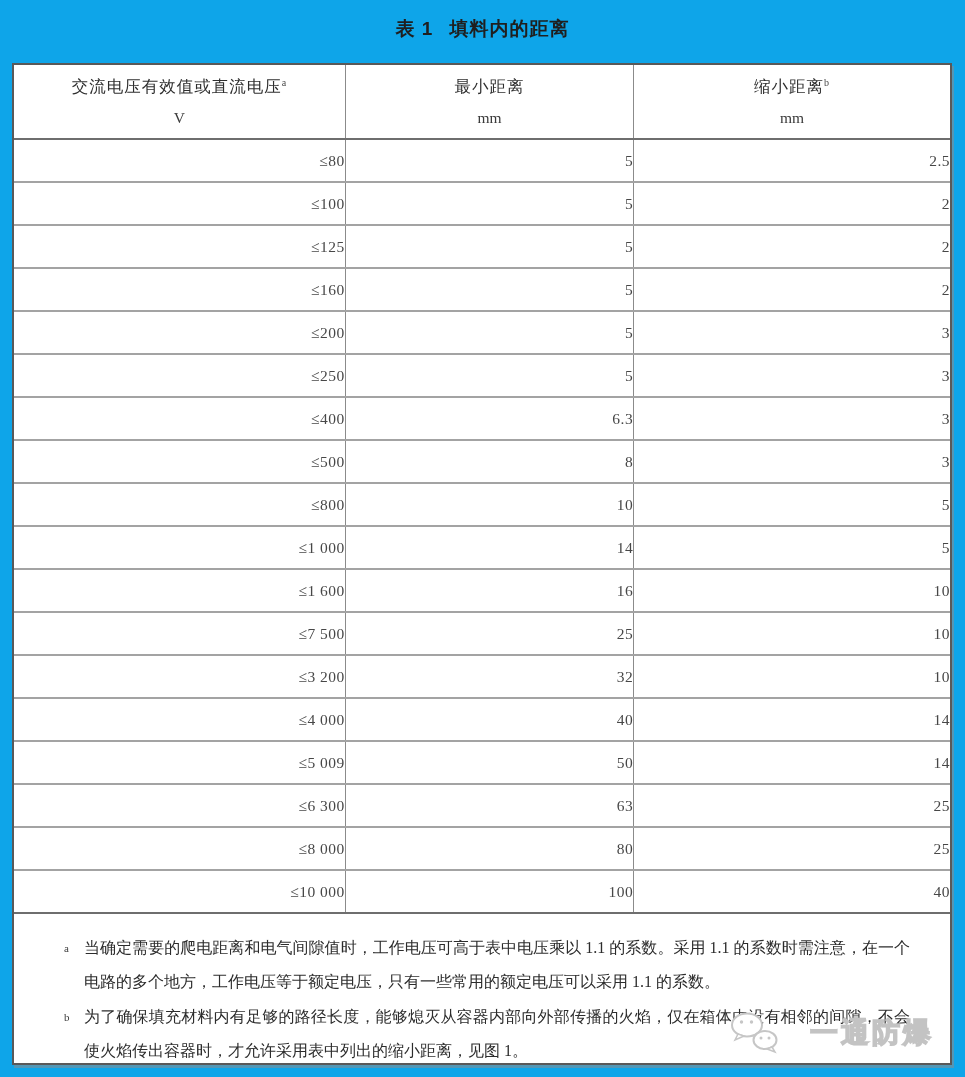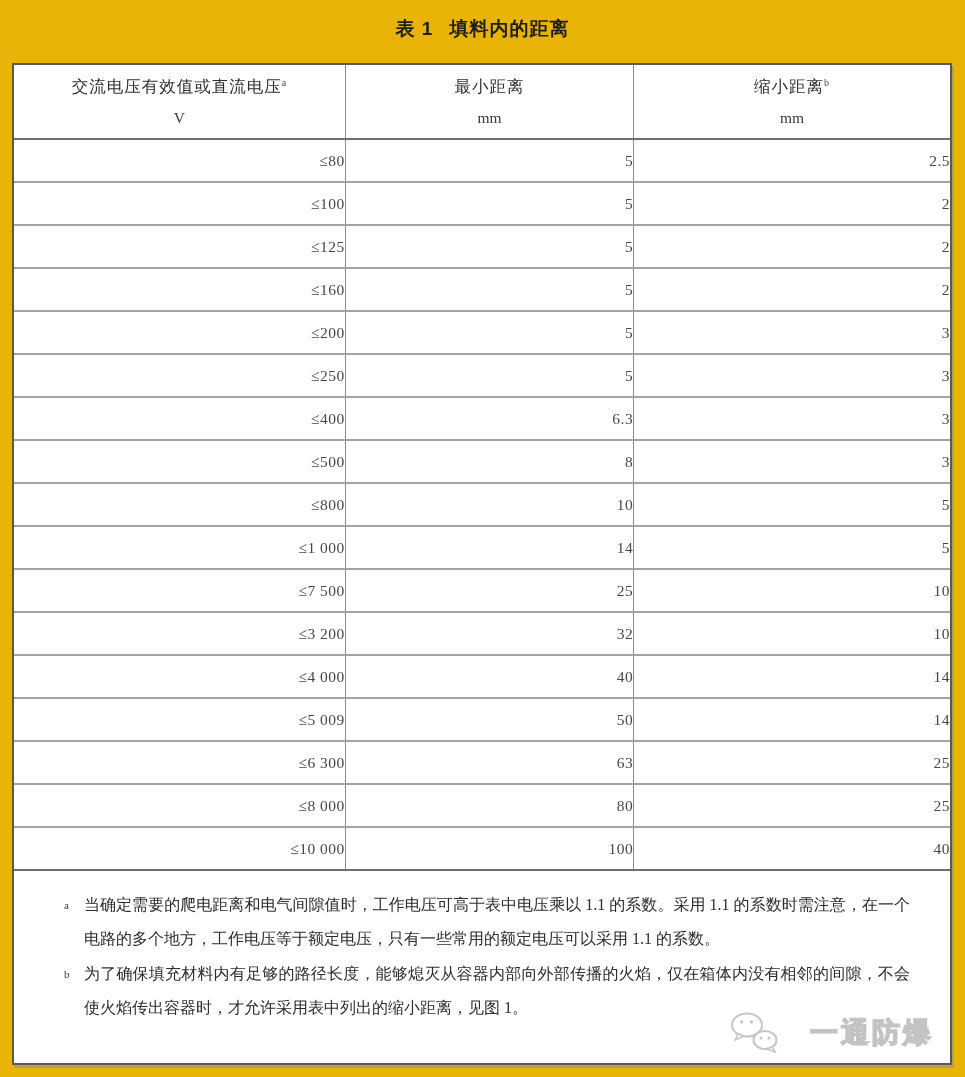--- a/index.html
+++ b/index.html
@@ -1,18 +1,18 @@
 <!DOCTYPE html>
 <html><head>
 <meta charset="utf-8">
 <style>
   * { margin:0; padding:0; box-sizing:border-box; }
   body { background:#ffffff; }
   .page {
-    position:relative; width:965px; height:1077px; background:#eab308;
+    position:relative; width:965px; height:1077px; background:#0ea5e9;
     font-family:"Liberation Serif","DejaVu Serif",serif; color:#333;
     overflow:hidden;
   }
   .doc-title {
     position:absolute; top:16px; left:0; width:100%;
     text-align:center; font-family:"Liberation Sans","DejaVu Sans",sans-serif;
     font-weight:bold; font-size:19px; color:#1f1f1f; letter-spacing:1px;
   }
   .doc-title .title-text { margin-left:16px; }
   .table-box {
@@ -139,20 +139,25 @@
             <td>≤800</td>
             <td class="divided">10</td>
             <td class="divided">5</td>
           </tr>
         <tr>
             <td>≤1 000</td>
             <td class="divided">14</td>
             <td class="divided">5</td>
           </tr>
         <tr>
+            <td>≤1 600</td>
+            <td class="divided">16</td>
+            <td class="divided">10</td>
+          </tr>
+        <tr>
             <td>≤7 500</td>
             <td class="divided">25</td>
             <td class="divided">10</td>
           </tr>
         <tr>
             <td>≤3 200</td>
             <td class="divided">32</td>
             <td class="divided">10</td>
           </tr>
         <tr>

